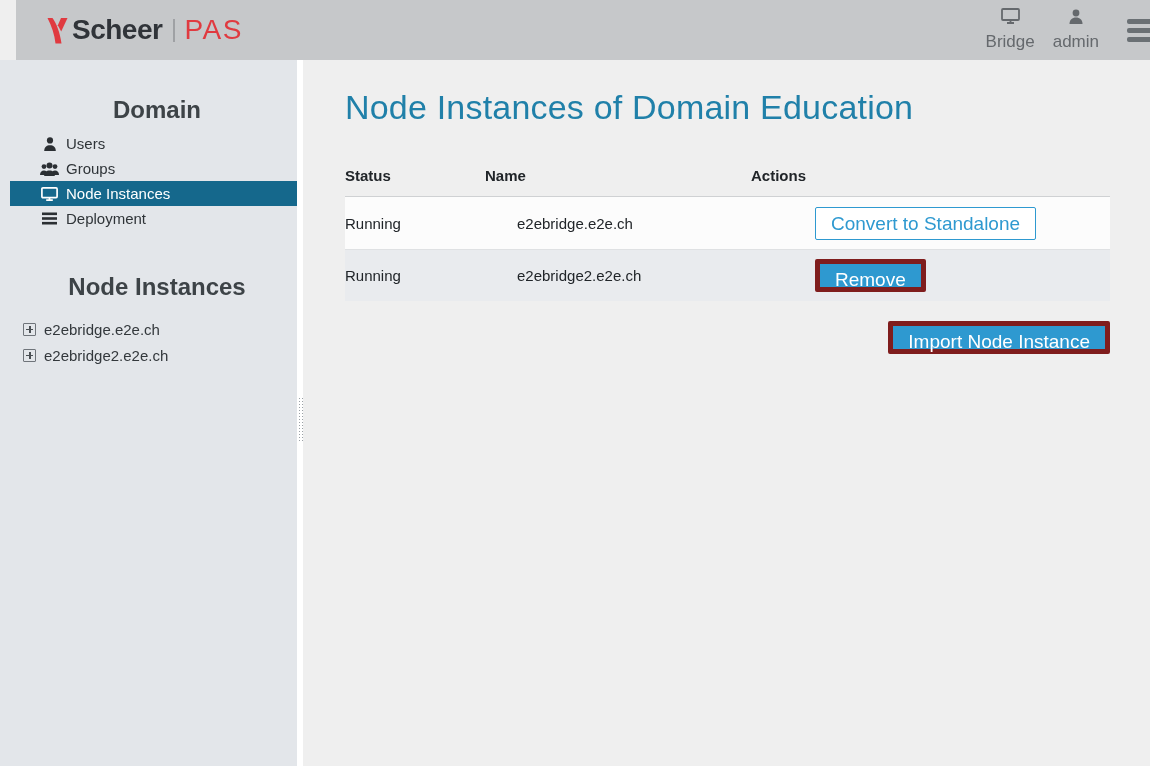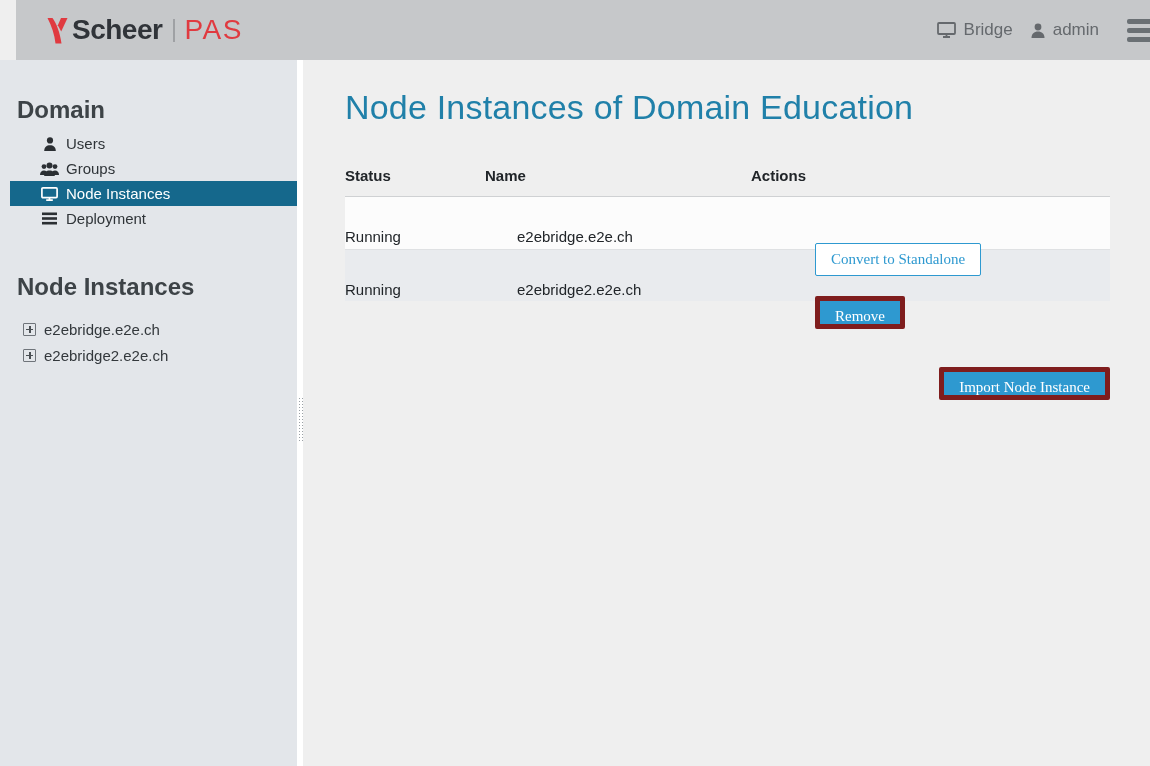--- a/index.html
+++ b/index.html
@@ -17,34 +17,34 @@
     background:#c6c8ca;
     display:flex; align-items:center;
   }
   .logo { display:flex; align-items:center; margin-left:31px; cursor:default; }
   .logo-mark { width:21px; height:27px; margin-right:4px; }
   .logo-brand { font-size:28px; font-weight:700; color:#303439; letter-spacing:-0.5px; }
   .logo-sep { width:2px; height:23px; background:#9fa1a4; margin:0 9px 0 11px; }
   .logo-product { font-size:28px; font-weight:300; color:#e03a40; letter-spacing:1.5px; }
 
   .header-right { margin-left:auto; display:flex; align-items:center; color:#65696d; }
-  .header-item { display:flex; align-items:center; gap:8px; font-size:17px; cursor:pointer; }
+  .header-item { display:flex; align-items:center; gap:8px; font-size:17px; cursor:pointer;flex-direction:column; }
   .header-item + .header-item { margin-left:18px; }
   .header-icon { display:flex; color:#65696d; }
   .hamburger { margin-left:28px; margin-right:13px; cursor:pointer; display:flex; flex-direction:column; gap:4px; }
   .hamburger span { display:block; width:26px; height:5px; border-radius:2px; background:#6a7074; }
 
   
   .sidebar {
     position:absolute; top:60px; left:0; width:297px; bottom:0;
     background:#e3e6ea; padding-top:36px;
   }
   .side-heading {
     font-size:24px; font-weight:700; color:#3d4347;
-    padding-left:17px; line-height:28px;
+    padding-left:17px; line-height:28px;text-align:center;
   }
   .side-menu { margin-top:7px; list-style:none; }
   .side-item {
     display:flex; align-items:center; height:25px;
     margin-left:10px; padding-left:30px; cursor:pointer;
     font-size:15px; color:#2f3438;
   }
   .side-item .mi { width:19px; display:flex; justify-content:center; margin-right:7px; color:#2b2f33; }
   .side-item.selected { background:#15688c; color:#ffffff; }
   .side-item.selected .mi { color:#ffffff; }
@@ -83,23 +83,22 @@
   }
   .t-row {
     display:grid; grid-template-columns:140px 266px 1fr;
     align-items:center; height:52px; font-size:15px; color:#212529;gap:32px;
   }
   .t-row.odd { background:#fcfcfc; }
   .t-row.even { background:#e9ebee; border-top:1px solid #dfe1e3; }
 
   .btn {
     display:inline-block; height:33px; line-height:31px; padding:0 15px;
-    font-size:15px; font-family:Liberation Serif, serif; border-radius:2px; cursor:pointer;
+    font-size:19px; font-family:Liberation Sans, sans-serif; border-radius:2px; cursor:pointer;
     justify-self:start;
-    margin-top:46px;
   }
   .btn-outline { background:#ffffff; border:1px solid #2e99d0; color:#2e99d0; }
   .btn-solid { background:#2e99d0; border:5px solid #7f1d1d; color:#ffffff; }
 
   .import-row { width:765px; margin-top:20px; display:flex; justify-content:flex-end; }
 
   .icon-svg { display:block; }
 </style>
 </head>
 <body>

